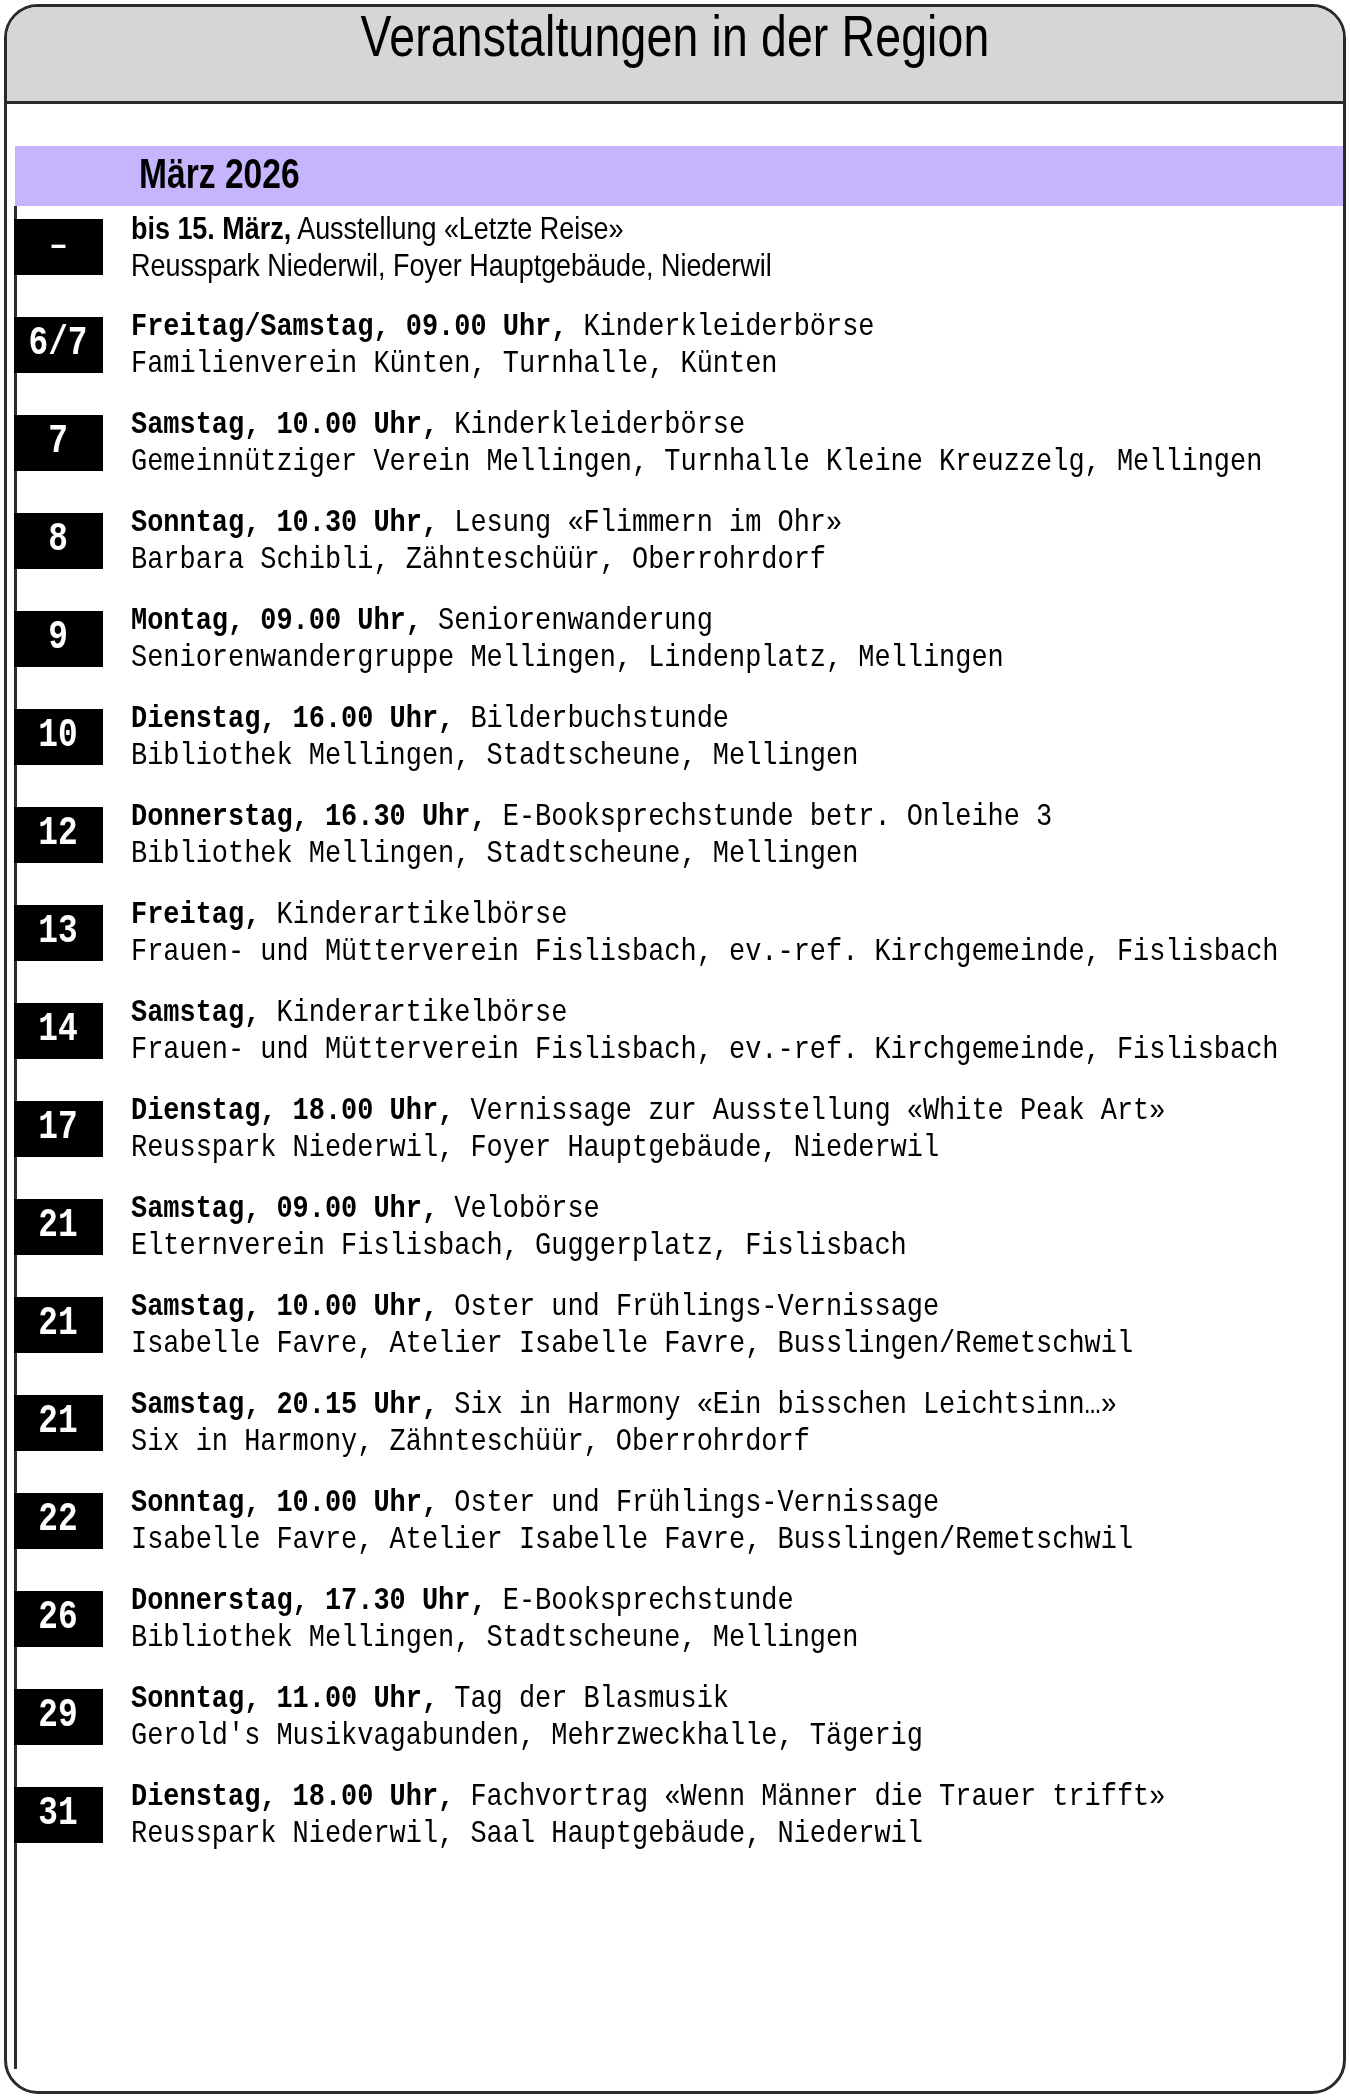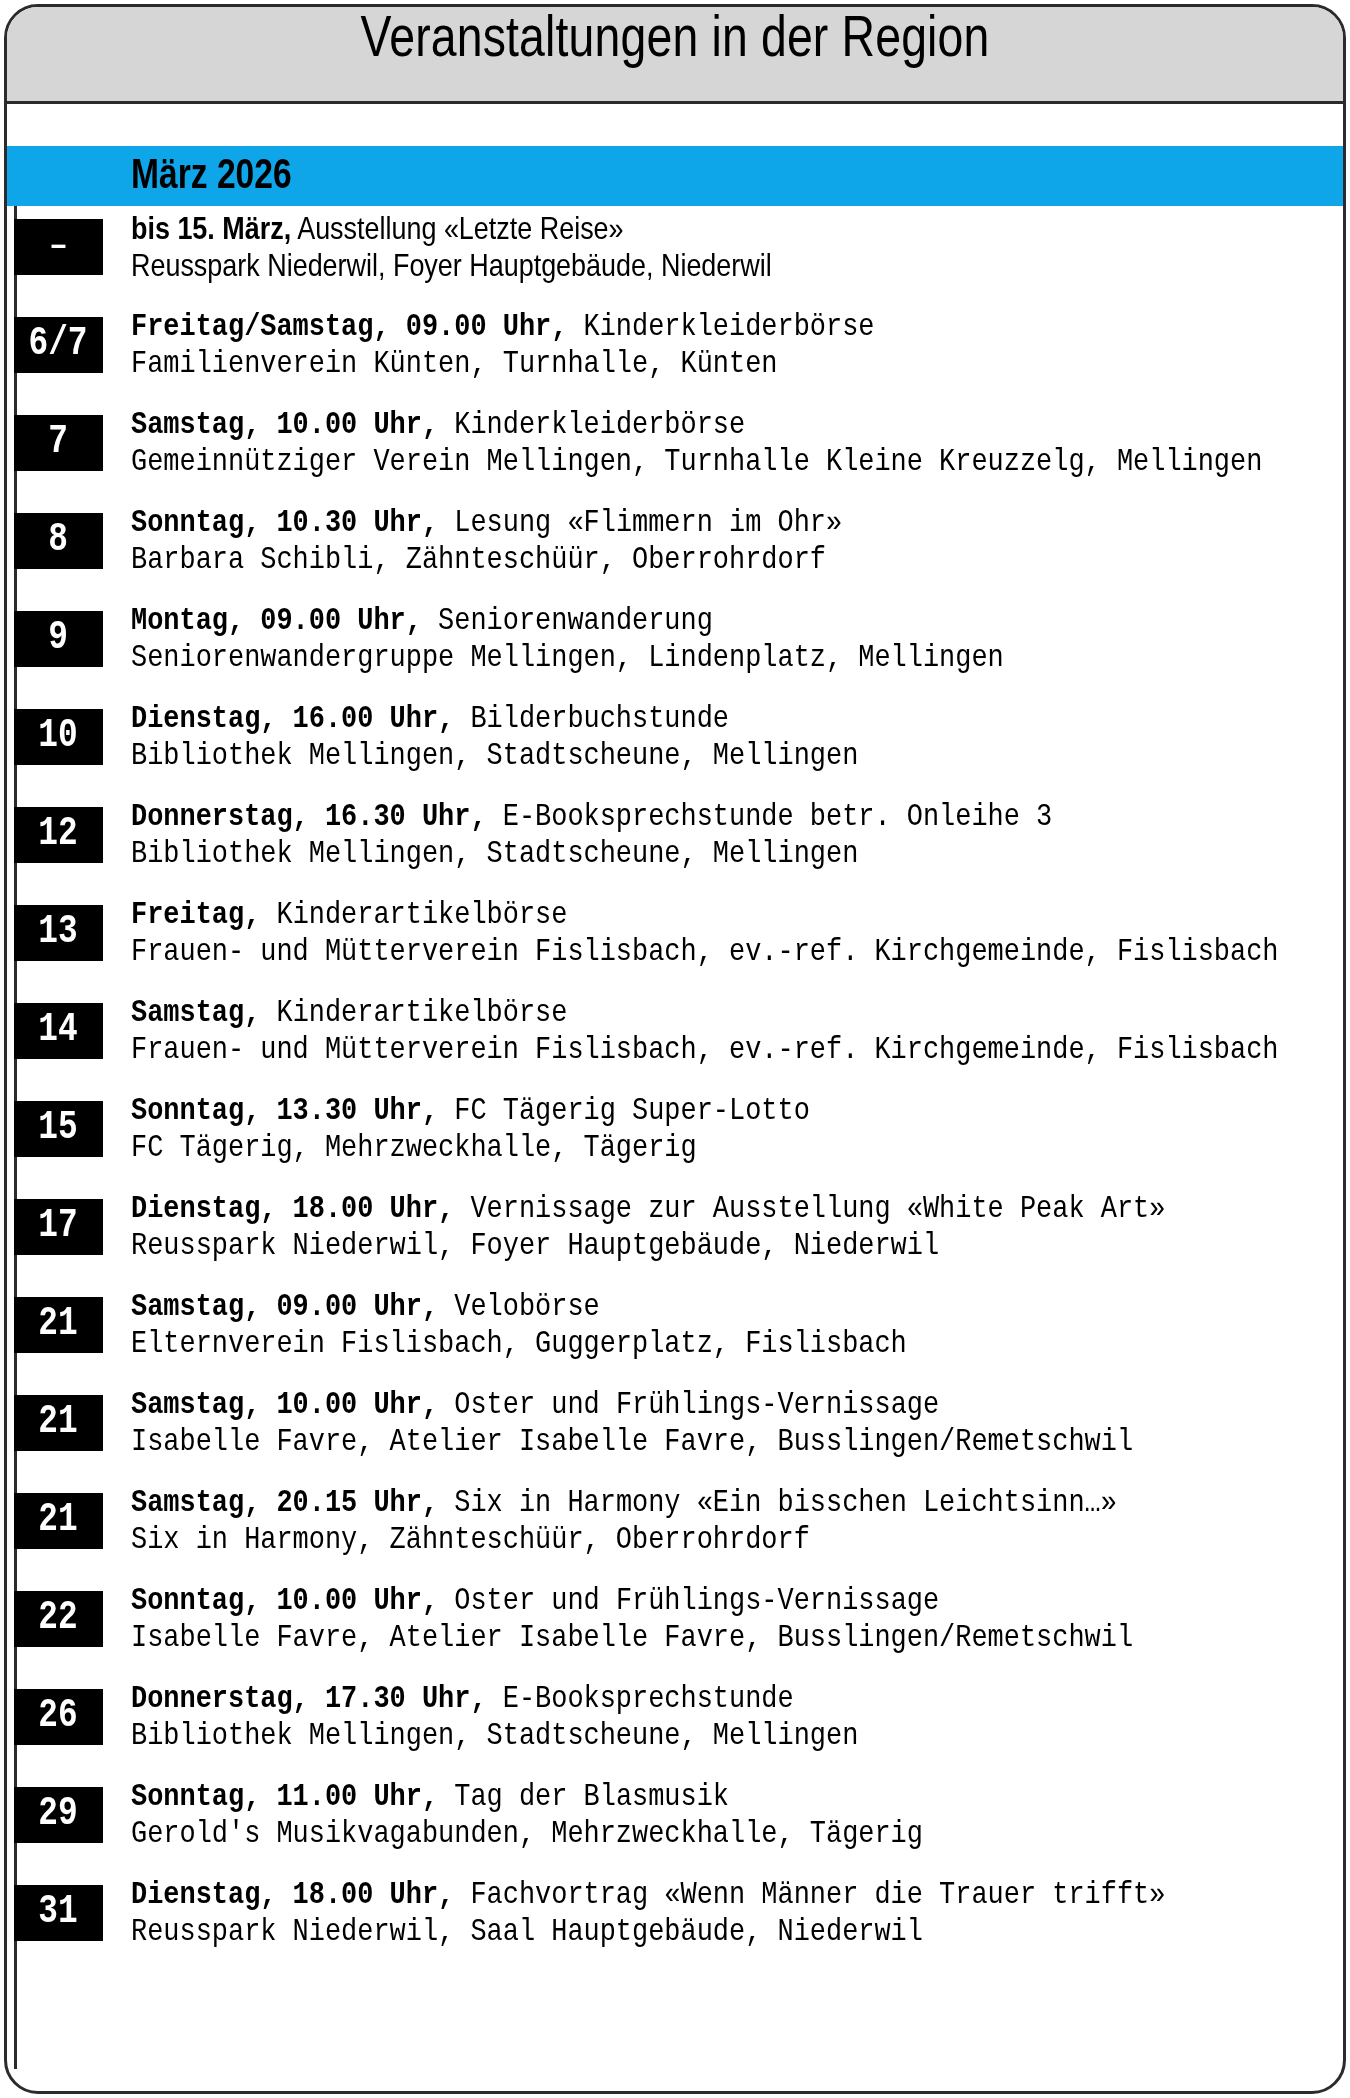--- a/index.html
+++ b/index.html
@@ -58,25 +58,25 @@
     transform: scaleX(0.80);
     transform-origin: center center;
     white-space: nowrap;
     line-height: 1;
     padding-bottom: 6px;
   }
 
   
   .month-band {
     position: absolute;
-    left: 0;
+    left: 8px;
     top: 139px;
     width: 100%;
     height: 60px;
-    background: #0ea5e9;
+    background: #c4b5fd;
     display: flex;
     align-items: center;
   }
   .month-text {
     margin-left: 124px;
     font-size: 42px;
     font-weight: bold;
     transform: scaleX(0.80);
     transform-origin: left center;
     white-space: nowrap;
@@ -254,29 +254,20 @@
           <div class="badge">
             <span>14</span>
           </div>
           <div class="body">
             <div class="line first"><span class="lead">Samstag,</span> <span>Kinderartikelbörse</span></div>
             <div class="line second">Frauen- und Mütterverein Fislisbach, ev.-ref. Kirchgemeinde, Fislisbach</div>
           </div>
         </div>
         <div class="event">
           <div class="badge">
-            <span>15</span>
-          </div>
-          <div class="body">
-            <div class="line first"><span class="lead">Sonntag, 13.30 Uhr,</span> <span>FC Tägerig Super-Lotto</span></div>
-            <div class="line second">FC Tägerig, Mehrzweckhalle, Tägerig</div>
-          </div>
-        </div>
-        <div class="event">
-          <div class="badge">
             <span>17</span>
           </div>
           <div class="body">
             <div class="line first"><span class="lead">Dienstag, 18.00 Uhr,</span> <span>Vernissage zur Ausstellung «White Peak Art»</span></div>
             <div class="line second">Reusspark Niederwil, Foyer Hauptgebäude, Niederwil</div>
           </div>
         </div>
         <div class="event">
           <div class="badge">
             <span>21</span>

